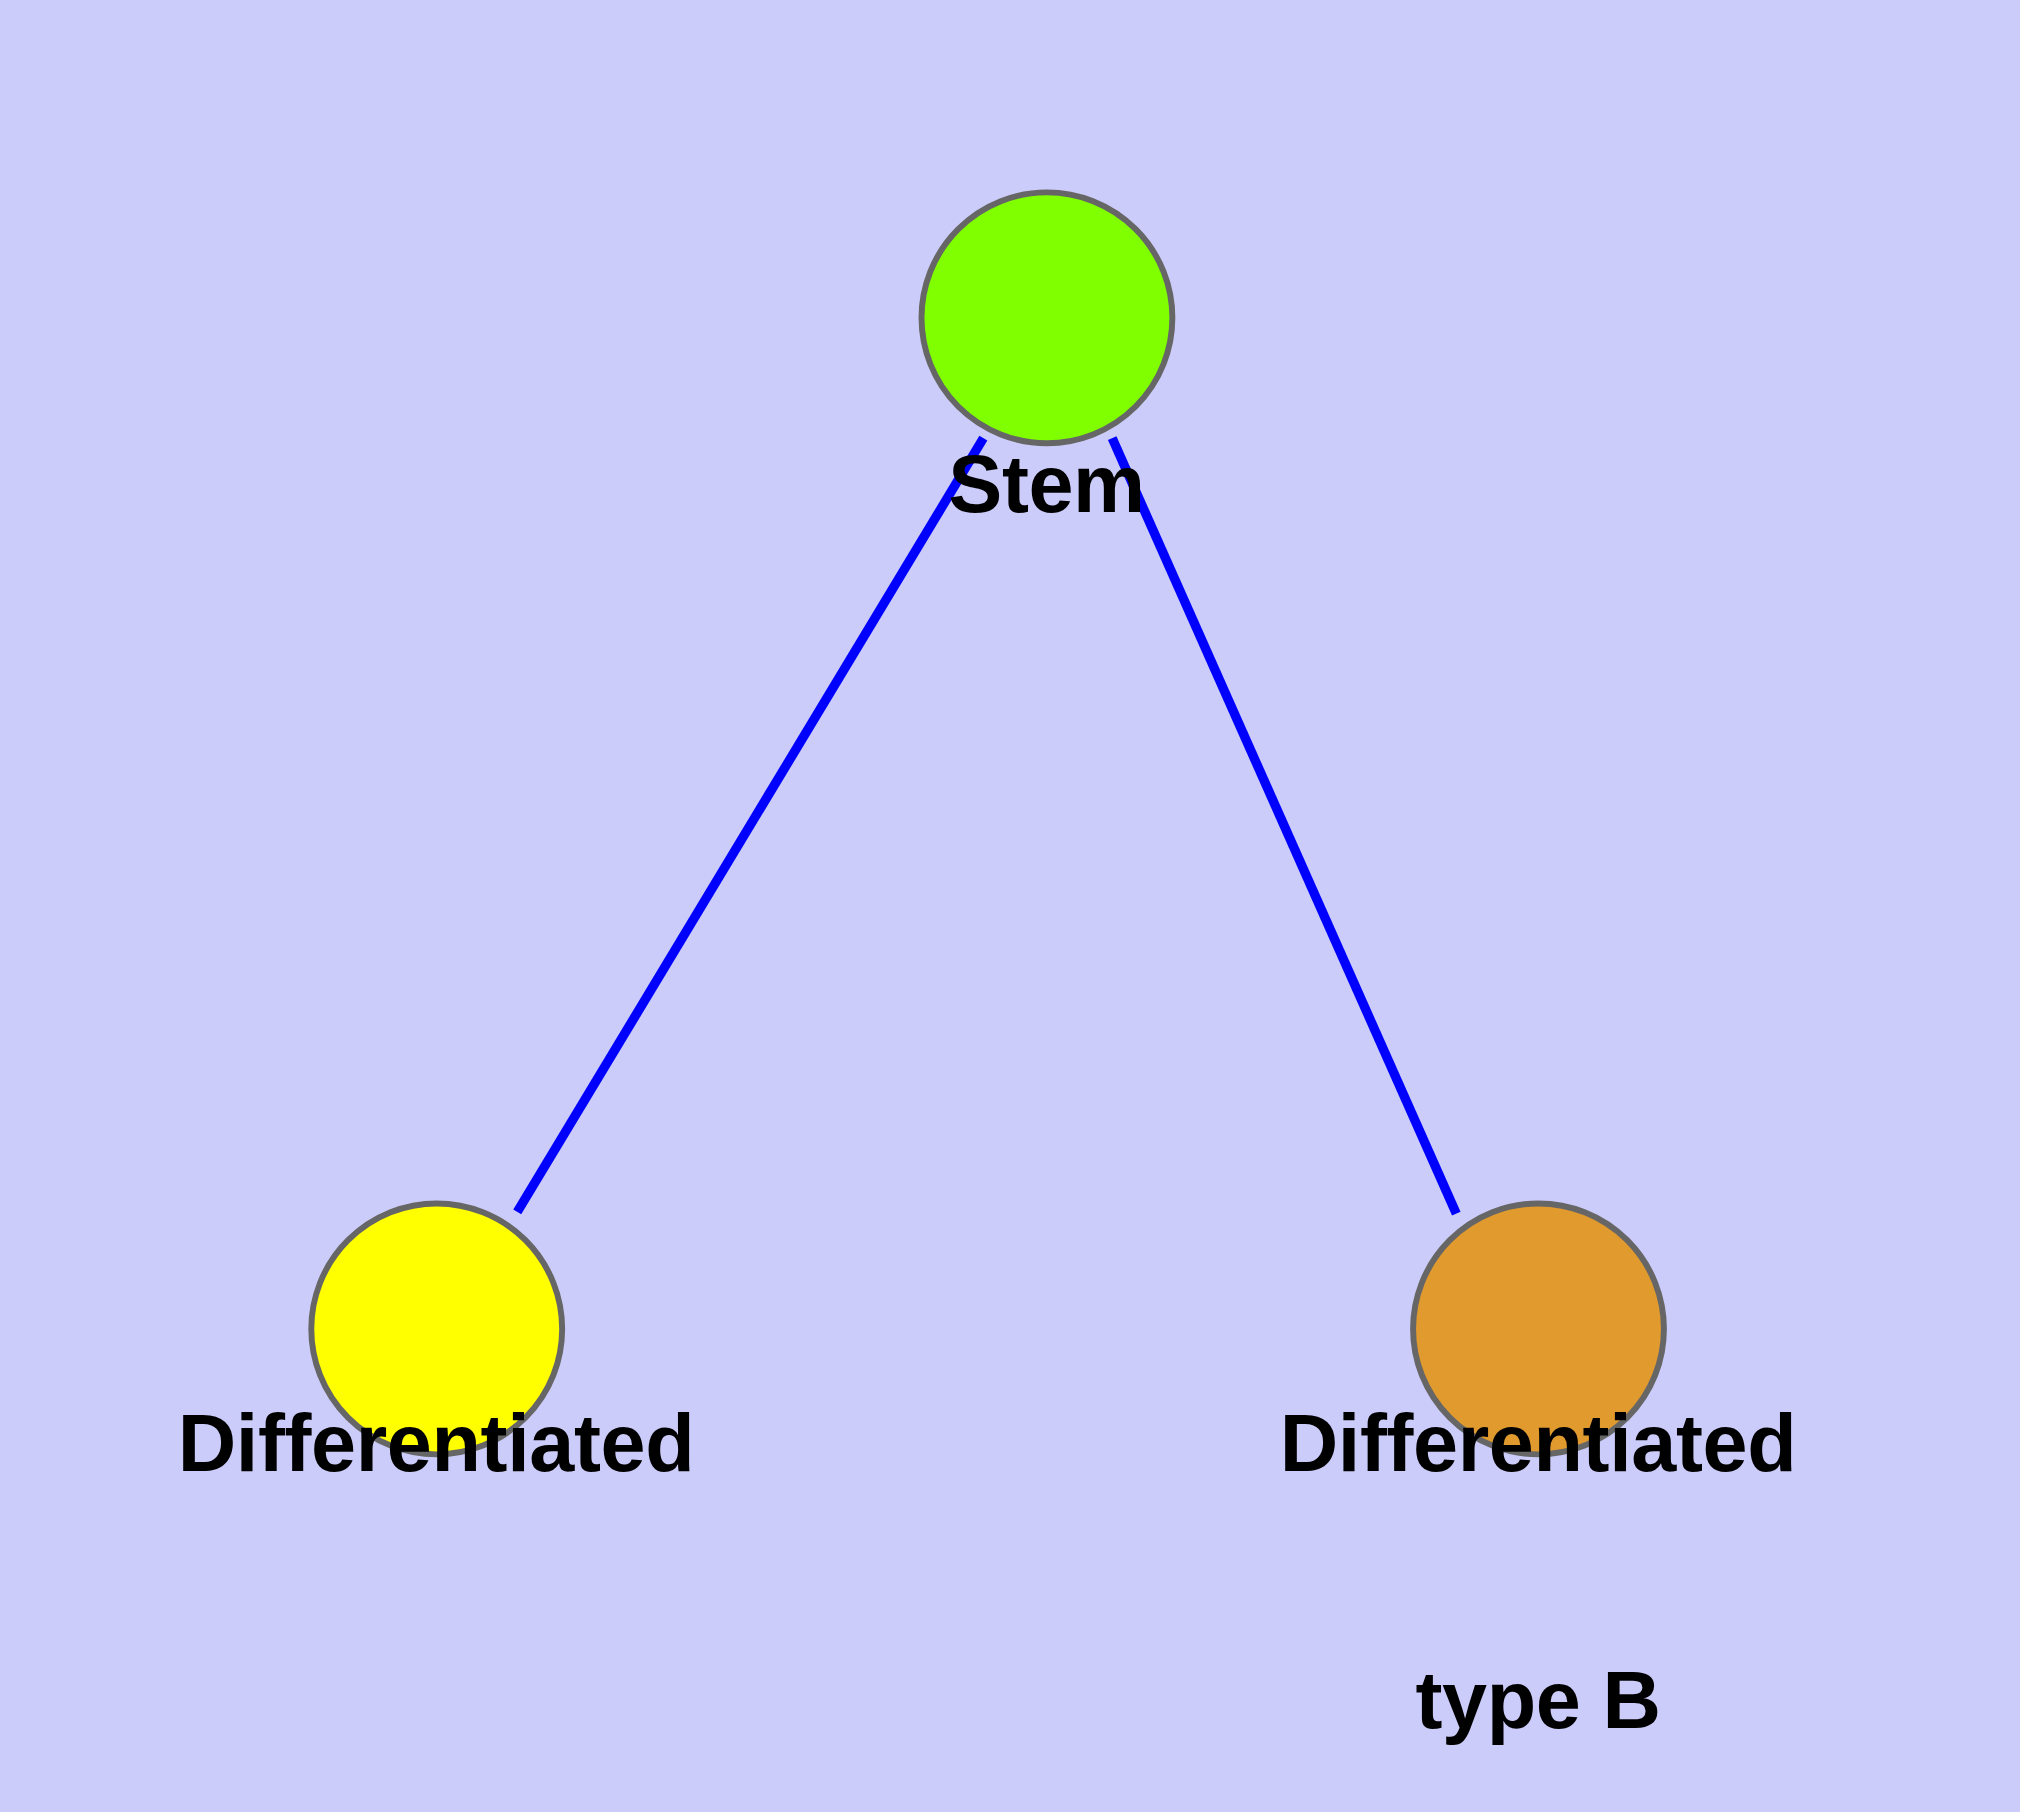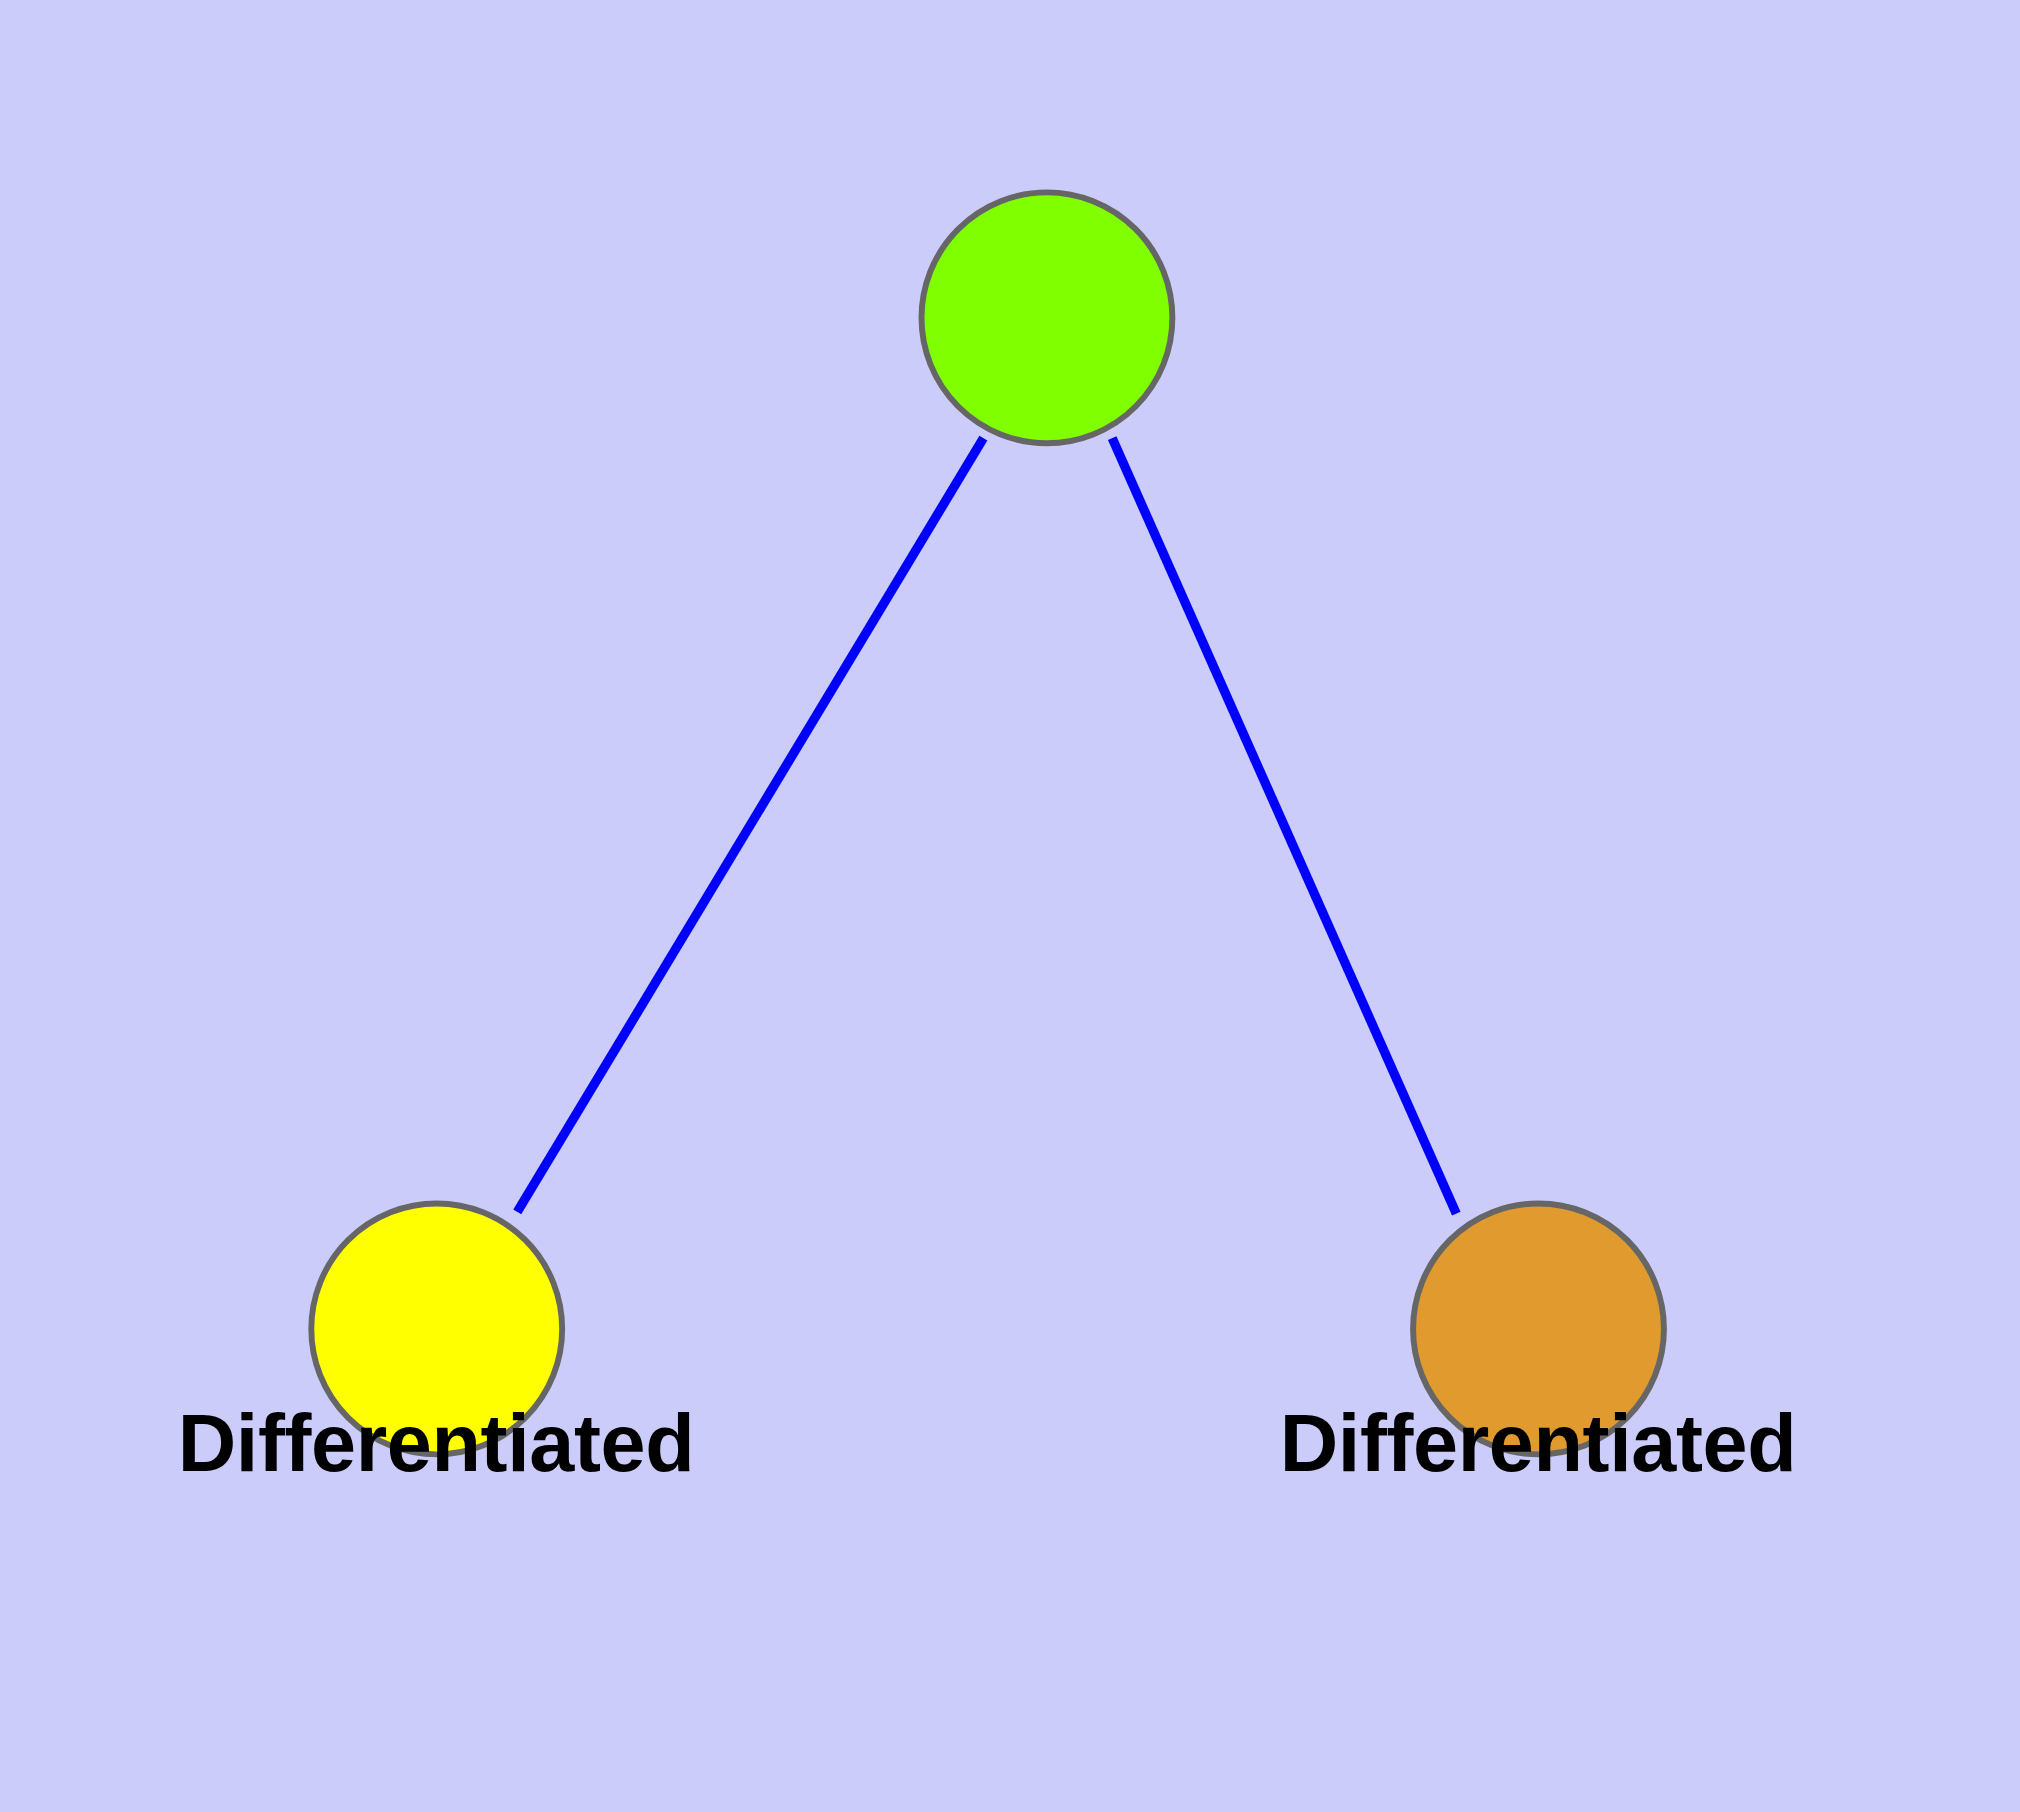--- a/index.html
+++ b/index.html
@@ -58,23 +58,27 @@
       <line x1="1160" y1="517" x2="610" y2="1430" stroke="#0000ff" stroke-width="11" stroke-linecap="butt"></line>
       <line x1="1312" y1="517" x2="1718" y2="1432" stroke="#0000ff" stroke-width="11" stroke-linecap="butt"></line>
     </g>
     <g>
       <circle cx="1235" cy="375" r="148" fill="#7fff00" stroke="#666666" stroke-width="7"></circle>
       <circle cx="515" cy="1568" r="148" fill="#ffff00" stroke="#666666" stroke-width="7"></circle>
       <circle cx="1815" cy="1568" r="148" fill="#e09a2e" stroke="#666666" stroke-width="7"></circle>
     </g>
   </svg>
 
+  <div class="node-label label-stem" style="left:792px; top:270px; width:509px;">
+    <div>Stem</div>
+  </div>
 
   <div class="node-label label-diff" style="left:131px; top:1229px; width:610px;">
     <div>Differentiated</div>
   </div>
 
   <div class="node-label label-diff" style="left:1233px; top:1229px; width:610px;">
     <div>Differentiated</div>
+    <div>type B</div>
   </div>
 
 </div>
 
 
 </body></html>

